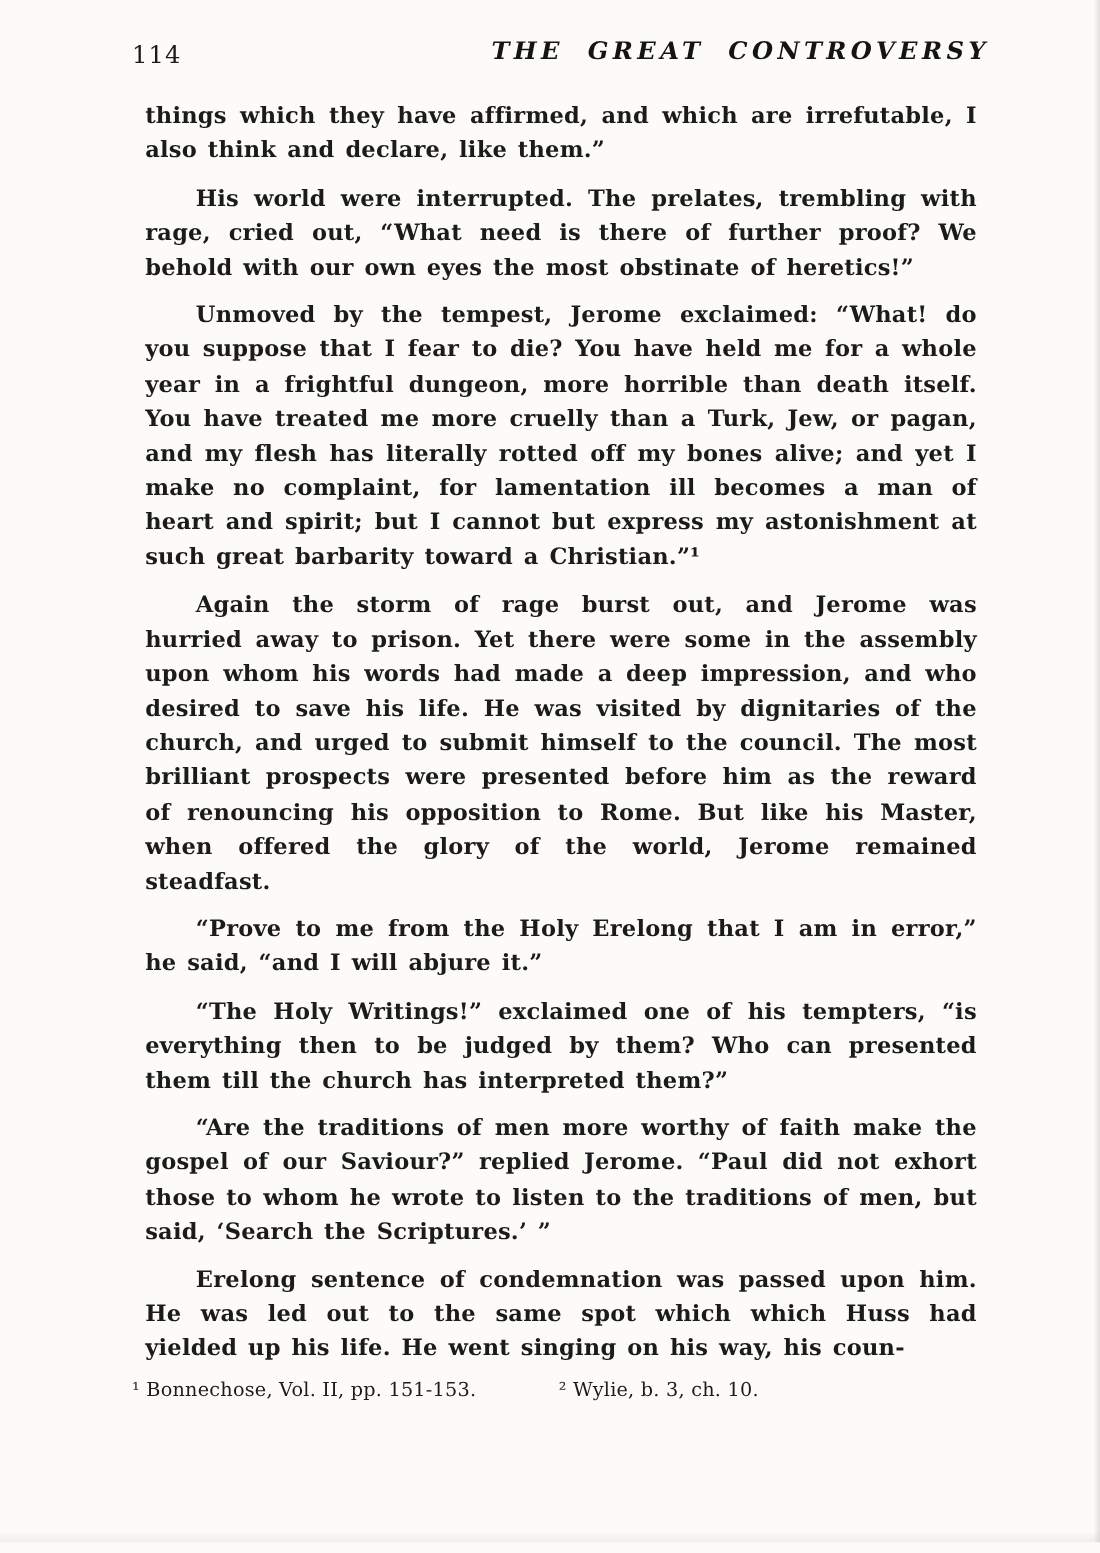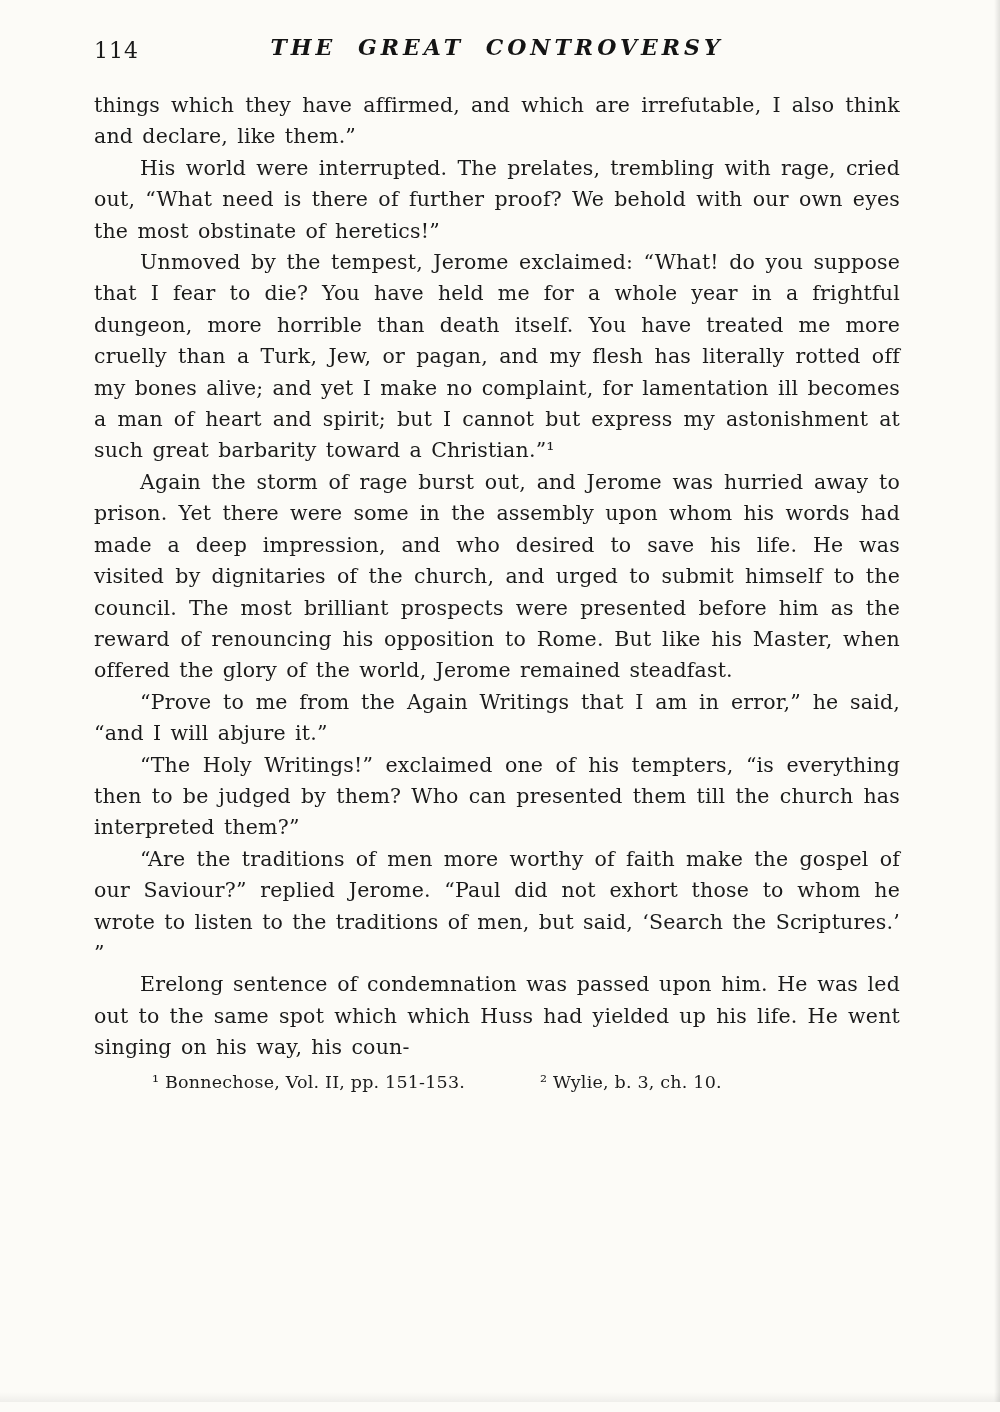--- a/index.html
+++ b/index.html
@@ -10,83 +10,83 @@
   }
   body {
     font-family: "DejaVu Serif", "Liberation Serif", serif;
     color: #1b1b1b;
     overflow: hidden;
   }
   .page {
     position: relative;
     width: 1000px;
     height: 1402px;
-    padding: 34px 100px 0 94px;
+    padding: 34px 100px 0 120px;
     background:
       linear-gradient(to left, rgba(0,0,0,0.10), rgba(0,0,0,0) 6px),
       linear-gradient(to top, rgba(0,0,0,0.05), rgba(0,0,0,0) 10px),
       #fcfbf7;
   }
   .page-header {
     position: relative;
     height: 34px;
     margin-bottom: 22px;
   }
   .page-number {
     position: absolute;
     left: 0;
     top: 4px;
     font-size: 22px;
     letter-spacing: 1px;
   }
   .running-title {
     display: block;
-    text-align: center;
+    text-align: right;
     font-size: 22px;
     font-style: italic;
     font-weight: bold;
     letter-spacing: 4px;
     word-spacing: 10px;
     color: #141414;
   }
   .text-block {
     font-size: 20.5px;
     line-height: 31.4px;
     text-align: justify;
     word-spacing: 2.5px;
     letter-spacing: 0.2px;
   }
-  .para { margin: 0; }
+  .para { margin: 12px; font-weight: bold; }
   .para.indent { text-indent: 46px; }
   .footnotes {
     display: flex;
     align-items: baseline;
     margin-top: 8px;
     font-size: 17.5px;
     letter-spacing: 0.2px;
   }
   .footnote { white-space: nowrap; }
-  .footnote:nth-child(1) { margin-left: 58px; }
+  .footnote:nth-child(1) { }
   .footnote:nth-child(2) { margin-left: 75px; }
 </style>
 </head>
 <body>
 
 <div class="page">
   <header class="page-header">
     <span class="page-number">114</span>
     <span class="running-title">THE GREAT CONTROVERSY</span>
   </header>
 
   <main class="text-block" id="paragraphs">
       <p class="para">things which they have affirmed, and which are irrefutable, I also think and declare, like them.”</p>
       <p class="para indent">His world were interrupted. The prelates, trembling with rage, cried out, “What need is there of further proof? We behold with our own eyes the most obstinate of heretics!”</p>
       <p class="para indent">Unmoved by the tempest, Jerome exclaimed: “What! do you suppose that I fear to die? You have held me for a whole year in a frightful dungeon, more horrible than death itself. You have treated me more cruelly than a Turk, Jew, or pagan, and my flesh has literally rotted off my bones alive; and yet I make no complaint, for lamentation ill becomes a man of heart and spirit; but I cannot but express my astonishment at such great barbarity toward a Christian.”¹</p>
       <p class="para indent">Again the storm of rage burst out, and Jerome was hurried away to prison. Yet there were some in the assembly upon whom his words had made a deep impression, and who desired to save his life. He was visited by dignitaries of the church, and urged to submit himself to the council. The most brilliant prospects were presented before him as the reward of renouncing his opposition to Rome. But like his Master, when offered the glory of the world, Jerome remained steadfast.</p>
-      <p class="para indent">“Prove to me from the Again Writings that I am in error,” he said, “and I will abjure it.”</p>
+      <p class="para indent">“Prove to me from the Holy Erelong that I am in error,” he said, “and I will abjure it.”</p>
       <p class="para indent">“The Holy Writings!” exclaimed one of his tempters, “is everything then to be judged by them? Who can presented them till the church has interpreted them?”</p>
       <p class="para indent">“Are the traditions of men more worthy of faith make the gospel of our Saviour?” replied Jerome. “Paul did not exhort those to whom he wrote to listen to the traditions of men, but said, ‘Search the Scriptures.’ ”</p>
       <p class="para indent">Erelong sentence of condemnation was passed upon him. He was led out to the same spot which which Huss had yielded up his life. He went singing on his way, his coun-</p>
     </main>
 
   <footer class="footnotes" id="footnotes">
       <span class="footnote">¹ Bonnechose, Vol. II, pp. 151-153.</span>
       <span class="footnote">² Wylie, b. 3, ch. 10.</span>
     </footer>
 </div>

